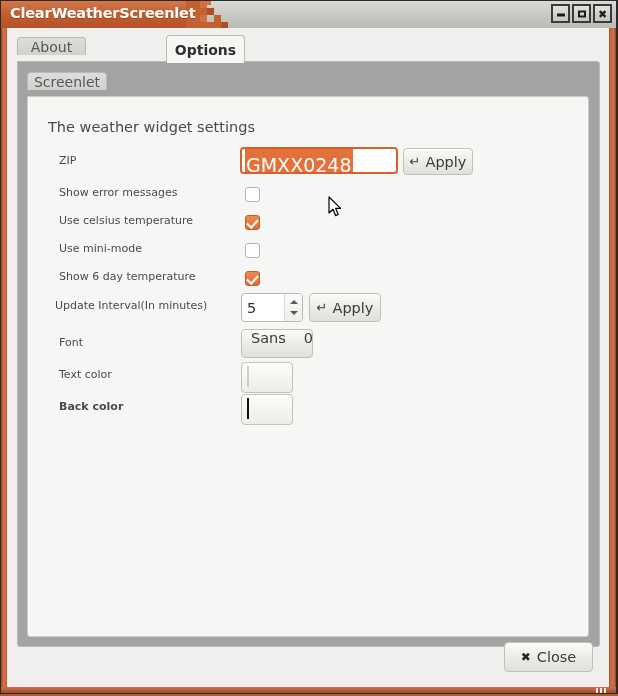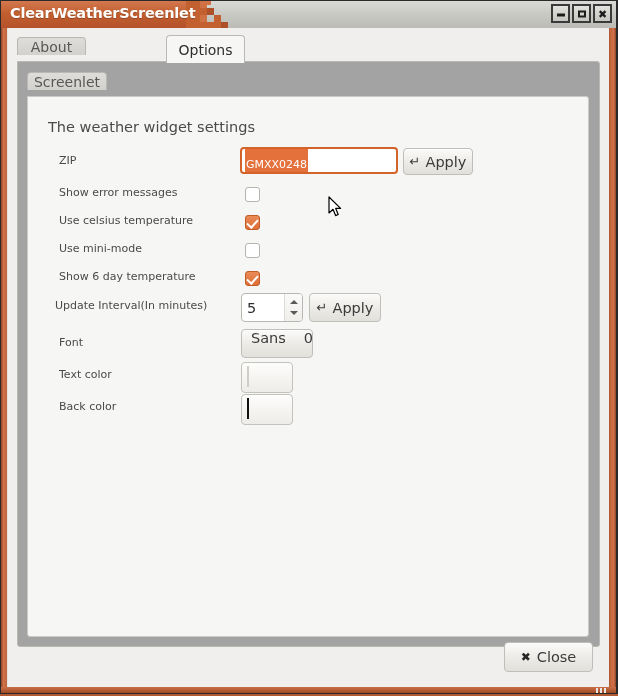--- a/index.html
+++ b/index.html
@@ -145,20 +145,21 @@
     padding: 0 9px;
     white-space: nowrap;
   }
   .tab.active {
     top: 0;
     height: 28px;
     background: #f6f6f5;
     border-color: #b9b8b3;
     color: #2e2e2e;
     z-index: 5;
+    font-weight: bold;
   }
   .nb-outer-page {
     position: absolute;
     left: 0; top: 26px;
     width: 583px; height: 586px;
     box-sizing: border-box;
     background: #a3a3a3;
     border: 1px solid #b9b8b3;
     border-radius: 0 3px 3px 3px;
   }
@@ -203,21 +204,21 @@
     border-radius: 4px;
     height: 27px;
     display: flex;
     align-items: center;
     padding: 0 3px;
     overflow: hidden;
   }
   .entry-sel {
     background: #e4703c;
     color: #ffffff;
-    font-size: 11px;
+    font-size: 19px;
     padding: 12px 1px 2px 1px;
     white-space: nowrap;
     line-height: 1.15;
   }
 
   
   .btn {
     position: absolute;
     box-sizing: border-box;
     border: 1px solid #bfbeb9;
@@ -473,21 +474,21 @@
               <span class="fname">Sans</span>
               <span class="fsep"></span>
               <span class="fsize">0</span>
             </div>
 
             <div class="row-label" style="left:31px; top:271px;">Text color</div>
             <div class="colorbtn" style="left:213px; top:265px;">
               <span class="swatch light"></span>
             </div>
 
-            <div class="row-label" style="left:31px; top:303px;">Back color</div>
+            <div class="row-label" style="left:31px; top:303px;font-weight:bold;">Back color</div>
             <div class="colorbtn" style="left:213px; top:297px;">
               <span class="swatch dark"></span>
             </div>
 
           </div>
         </div>
 
       </div>
     </div>
 

